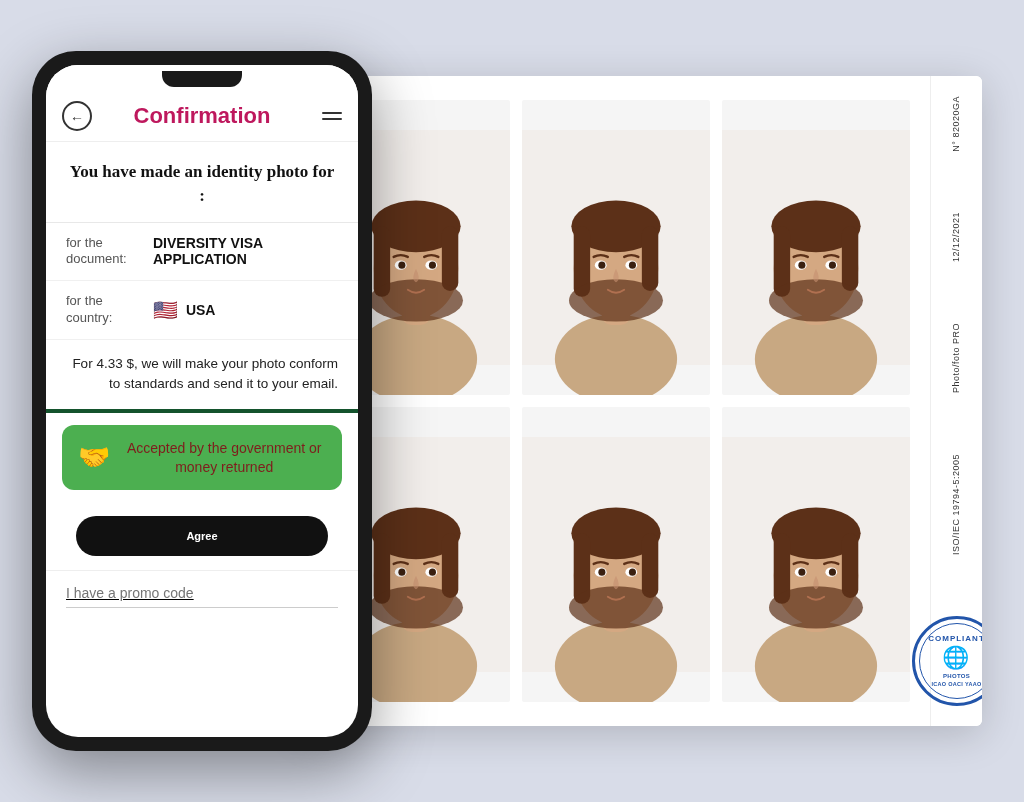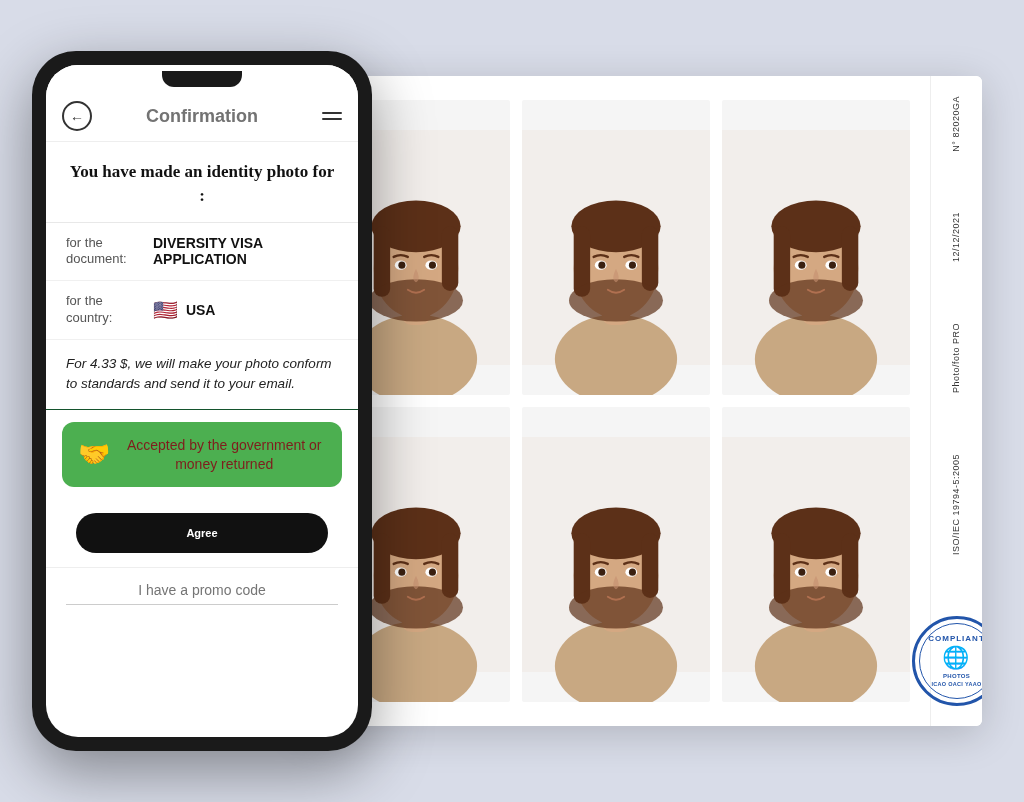--- a/index.html
+++ b/index.html
@@ -79,23 +79,23 @@
       border-radius: 50%;
       display: flex;
       align-items: center;
       justify-content: center;
       font-size: 14px;
       color: #333;
       cursor: pointer;
       flex-shrink: 0;
     }
     .nav-title {
-      font-size: 18px;
+      font-size: 22px;
       font-weight: 600;
-      color: #737373;
+      color: #be185d;
       text-align: center;
       flex: 1;
     }
     .nav-menu {
       width: 30px;
       display: flex;
       flex-direction: column;
       gap: 4px;
       align-items: flex-end;
       cursor: pointer;
@@ -155,23 +155,22 @@
       font-size: 14px;
       font-weight: 700;
       color: #111;
     }
     .flag {
       font-size: 20px;
     }
 
     .price-section {
       padding: 14px 20px;
-      text-align: left;
-      border-bottom: 1px solid #14532d;
-      font-style: italic;
+      text-align: right;
+      border-bottom: 4px solid #14532d;
     }
     .price-text {
       font-size: 13.5px;
       color: #222;
       line-height: 1.5;
     }
 
     .guarantee-banner {
       margin: 12px 16px;
       background: #4caf50;
@@ -218,24 +217,25 @@
       color: #111;
       text-align: center;
       margin-bottom: 10px;
     }
     .promo-input {
       width: 100%;
       border: none;
       border-bottom: 1px solid #ccc;
       padding: 6px 0;
       font-size: 14px;
-      color: #0369a1;
+      color: #000000;
       outline: none;
       background: transparent;
-      text-align: center;
+      text-align: left;
+      text-decoration: underline;
     }
 
     
     .photo-sheet {
       position: absolute;
       left: 270px;
       top: 50%;
       transform: translateY(-50%);
       width: 680px;
       height: 650px;

